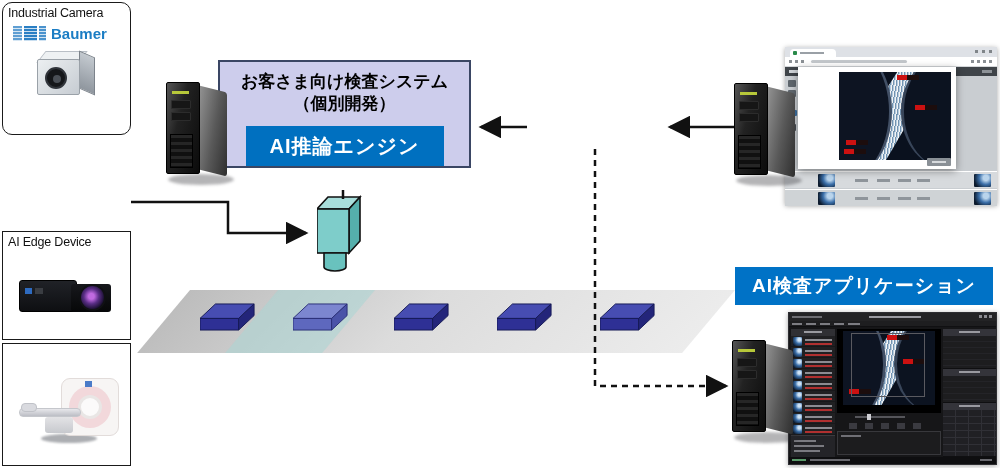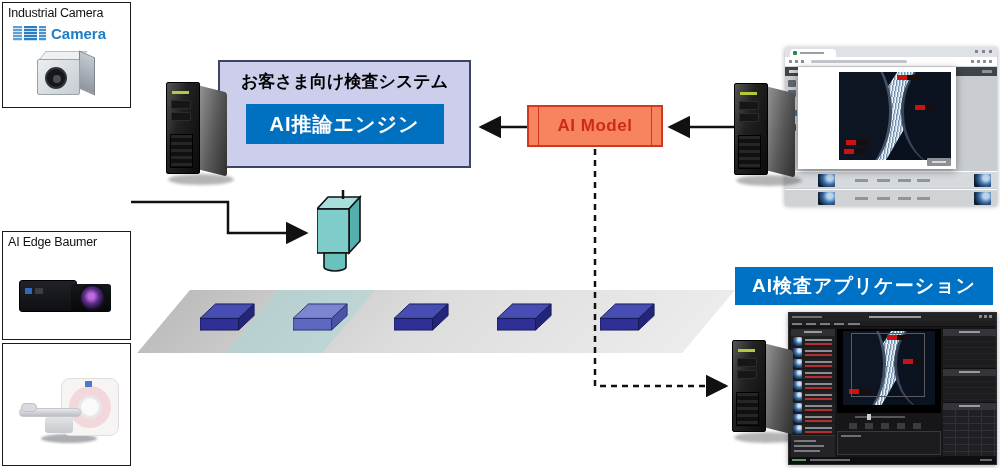--- a/index.html
+++ b/index.html
@@ -182,43 +182,43 @@
       repeating-linear-gradient(to bottom,transparent 0 6px,#303036 6px 7px), #202024; }
   .is-status { position:absolute; left:0; bottom:0; width:100%; height:7px; background:#0e0e10; }
   .is-status b { position:absolute; top:2px; height:2px; background:#6a6a70; }
   .is-status .g { background:#5a9a6a; }
 </style>
 </head>
 <body>
 
 <div id="canvas">
 
-  <div class="dev-box" style="top:2px;height:106px;">
+  <div class="dev-box" style="top:2px;height:133px;border-radius:10px;">
     <div class="dev-label">Industrial Camera</div>
     <div class="baumer">
       <span class="b-flag">
           <i></i>
           <i></i>
           <i></i>
         </span>
-      <span class="b-word">Camera</span>
+      <span class="b-word">Baumer</span>
     </div>
     <div class="dev-art ind-cam">
       <span class="top"></span>
         <span class="side"></span>
         <span class="front"></span>
       <span class="lens">
           <i></i>
         </span>
     </div>
   </div>
 
 
   <div class="dev-box" style="top:231px;height:109px;">
-    <div class="dev-label">AI Edge Baumer</div>
+    <div class="dev-label">AI Edge Device</div>
     <div class="dev-art edge-cam">
       <span class="body"></span>
         <span class="port1"></span>
         <span class="port2"></span>
       <span class="barrel"></span>
         <span class="lens"></span>
     </div>
   </div>
 
   <div class="dev-box" style="top:343px;height:123px;">
@@ -268,27 +268,25 @@
   <svg class="cam-svg" width="48" height="80" viewBox="0 0 48 80">
     <polygon points="0,16 11,4 43,4 32,16" fill="#a8dedb" stroke="#111" stroke-width="1.6"></polygon>
     <polygon points="32,16 43,4 43,48 32,60" fill="#55afac" stroke="#111" stroke-width="1.6"></polygon>
     <rect x="0" y="16" width="32" height="44" fill="#7ecdca" stroke="#111" stroke-width="1.6"></rect>
     <path d="M7,60 L29,60 L29,74 A11,4 0 0 1 7,74 Z" fill="#69c2be" stroke="#111" stroke-width="1.6"></path>
   </svg>
 
   <div class="sys-box">
     <div class="sys-title">
       <div>お客さま向け検査システム</div>
+      <div>（個別開発）</div>
     </div>
     <div class="engine">AI推論エンジン</div>
   </div>
 
-  <div class="ai-model">
-    <span>AI Model</span>
-  </div>
 
   <svg class="connectors" width="1000" height="468" viewBox="0 0 1000 468">
     <defs>
       <marker id="ah" markerWidth="10" markerHeight="9" refX="8" refY="4.5" orient="auto">
         <path d="M0,0 L9,4.5 L0,9 z" fill="#111"></path>
       </marker>
     </defs>
     <polyline points="131,202 228,202 228,233 306,233" fill="none" stroke="#111" stroke-width="2.5" marker-end="url(#ah)"></polyline>
     <line x1="343" y1="190" x2="343" y2="199" stroke="#111" stroke-width="2.5"></line>
     <line x1="527" y1="127" x2="481" y2="127" stroke="#111" stroke-width="2.5" marker-end="url(#ah)"></line>

